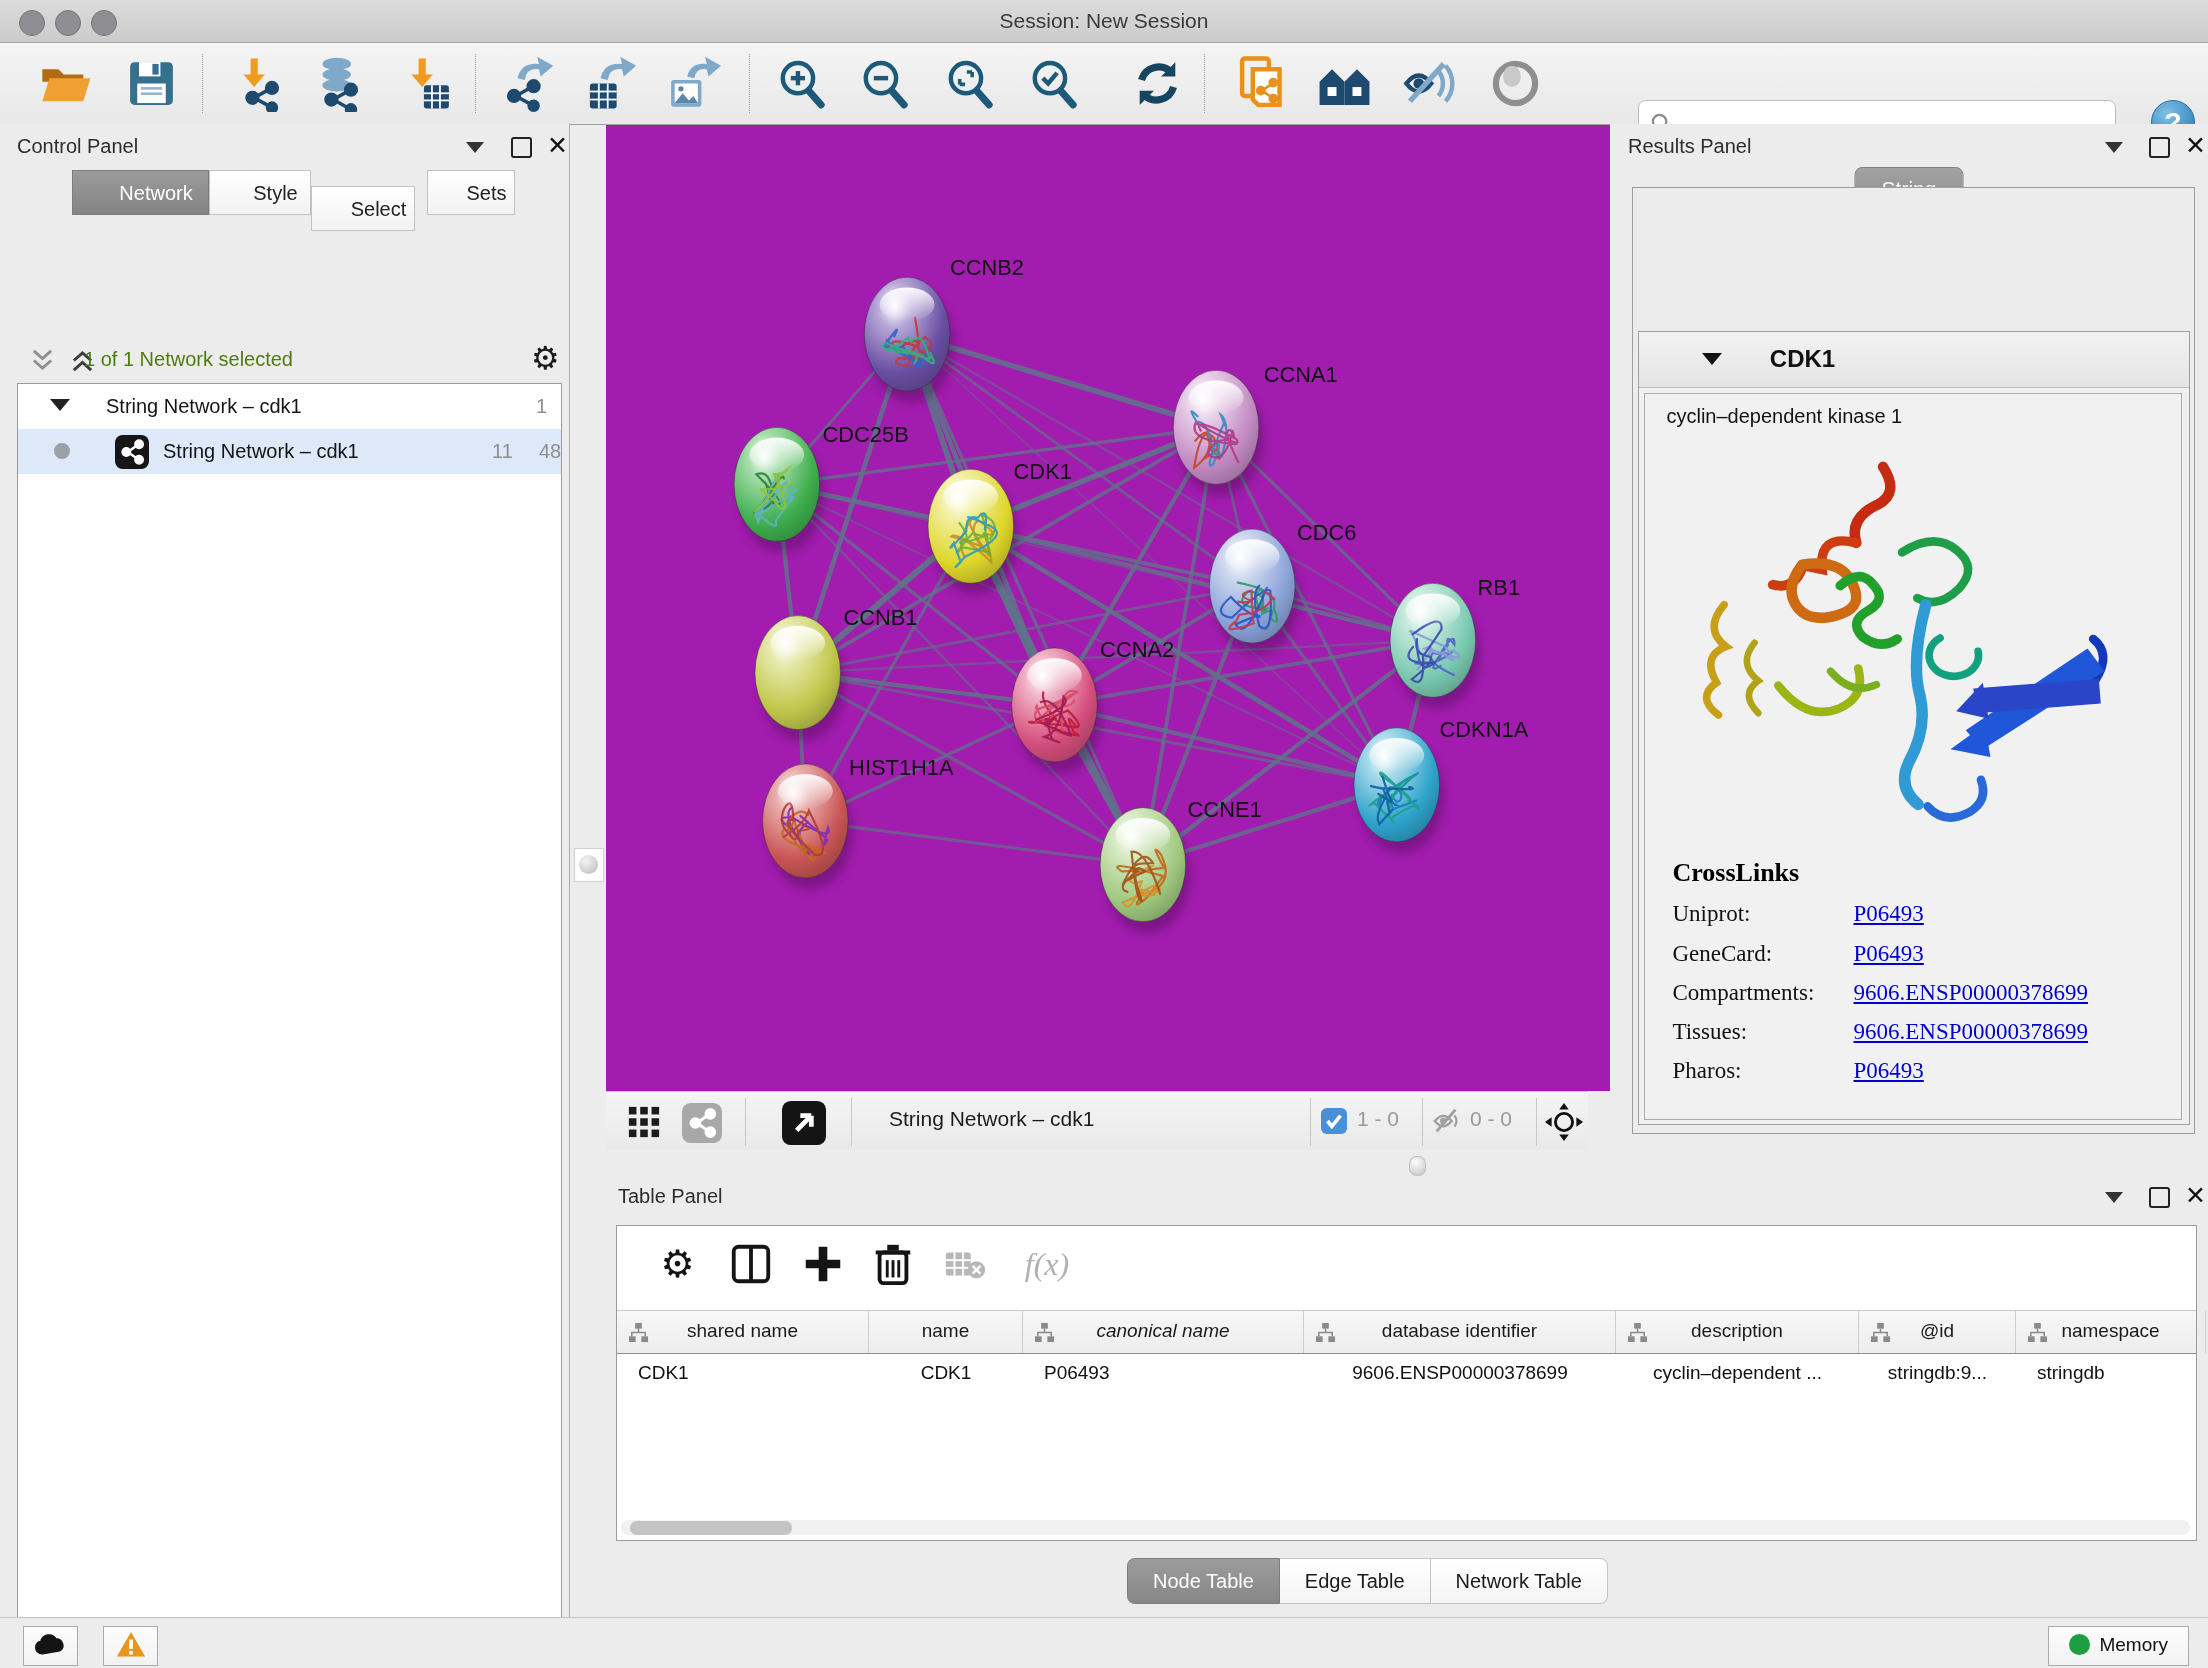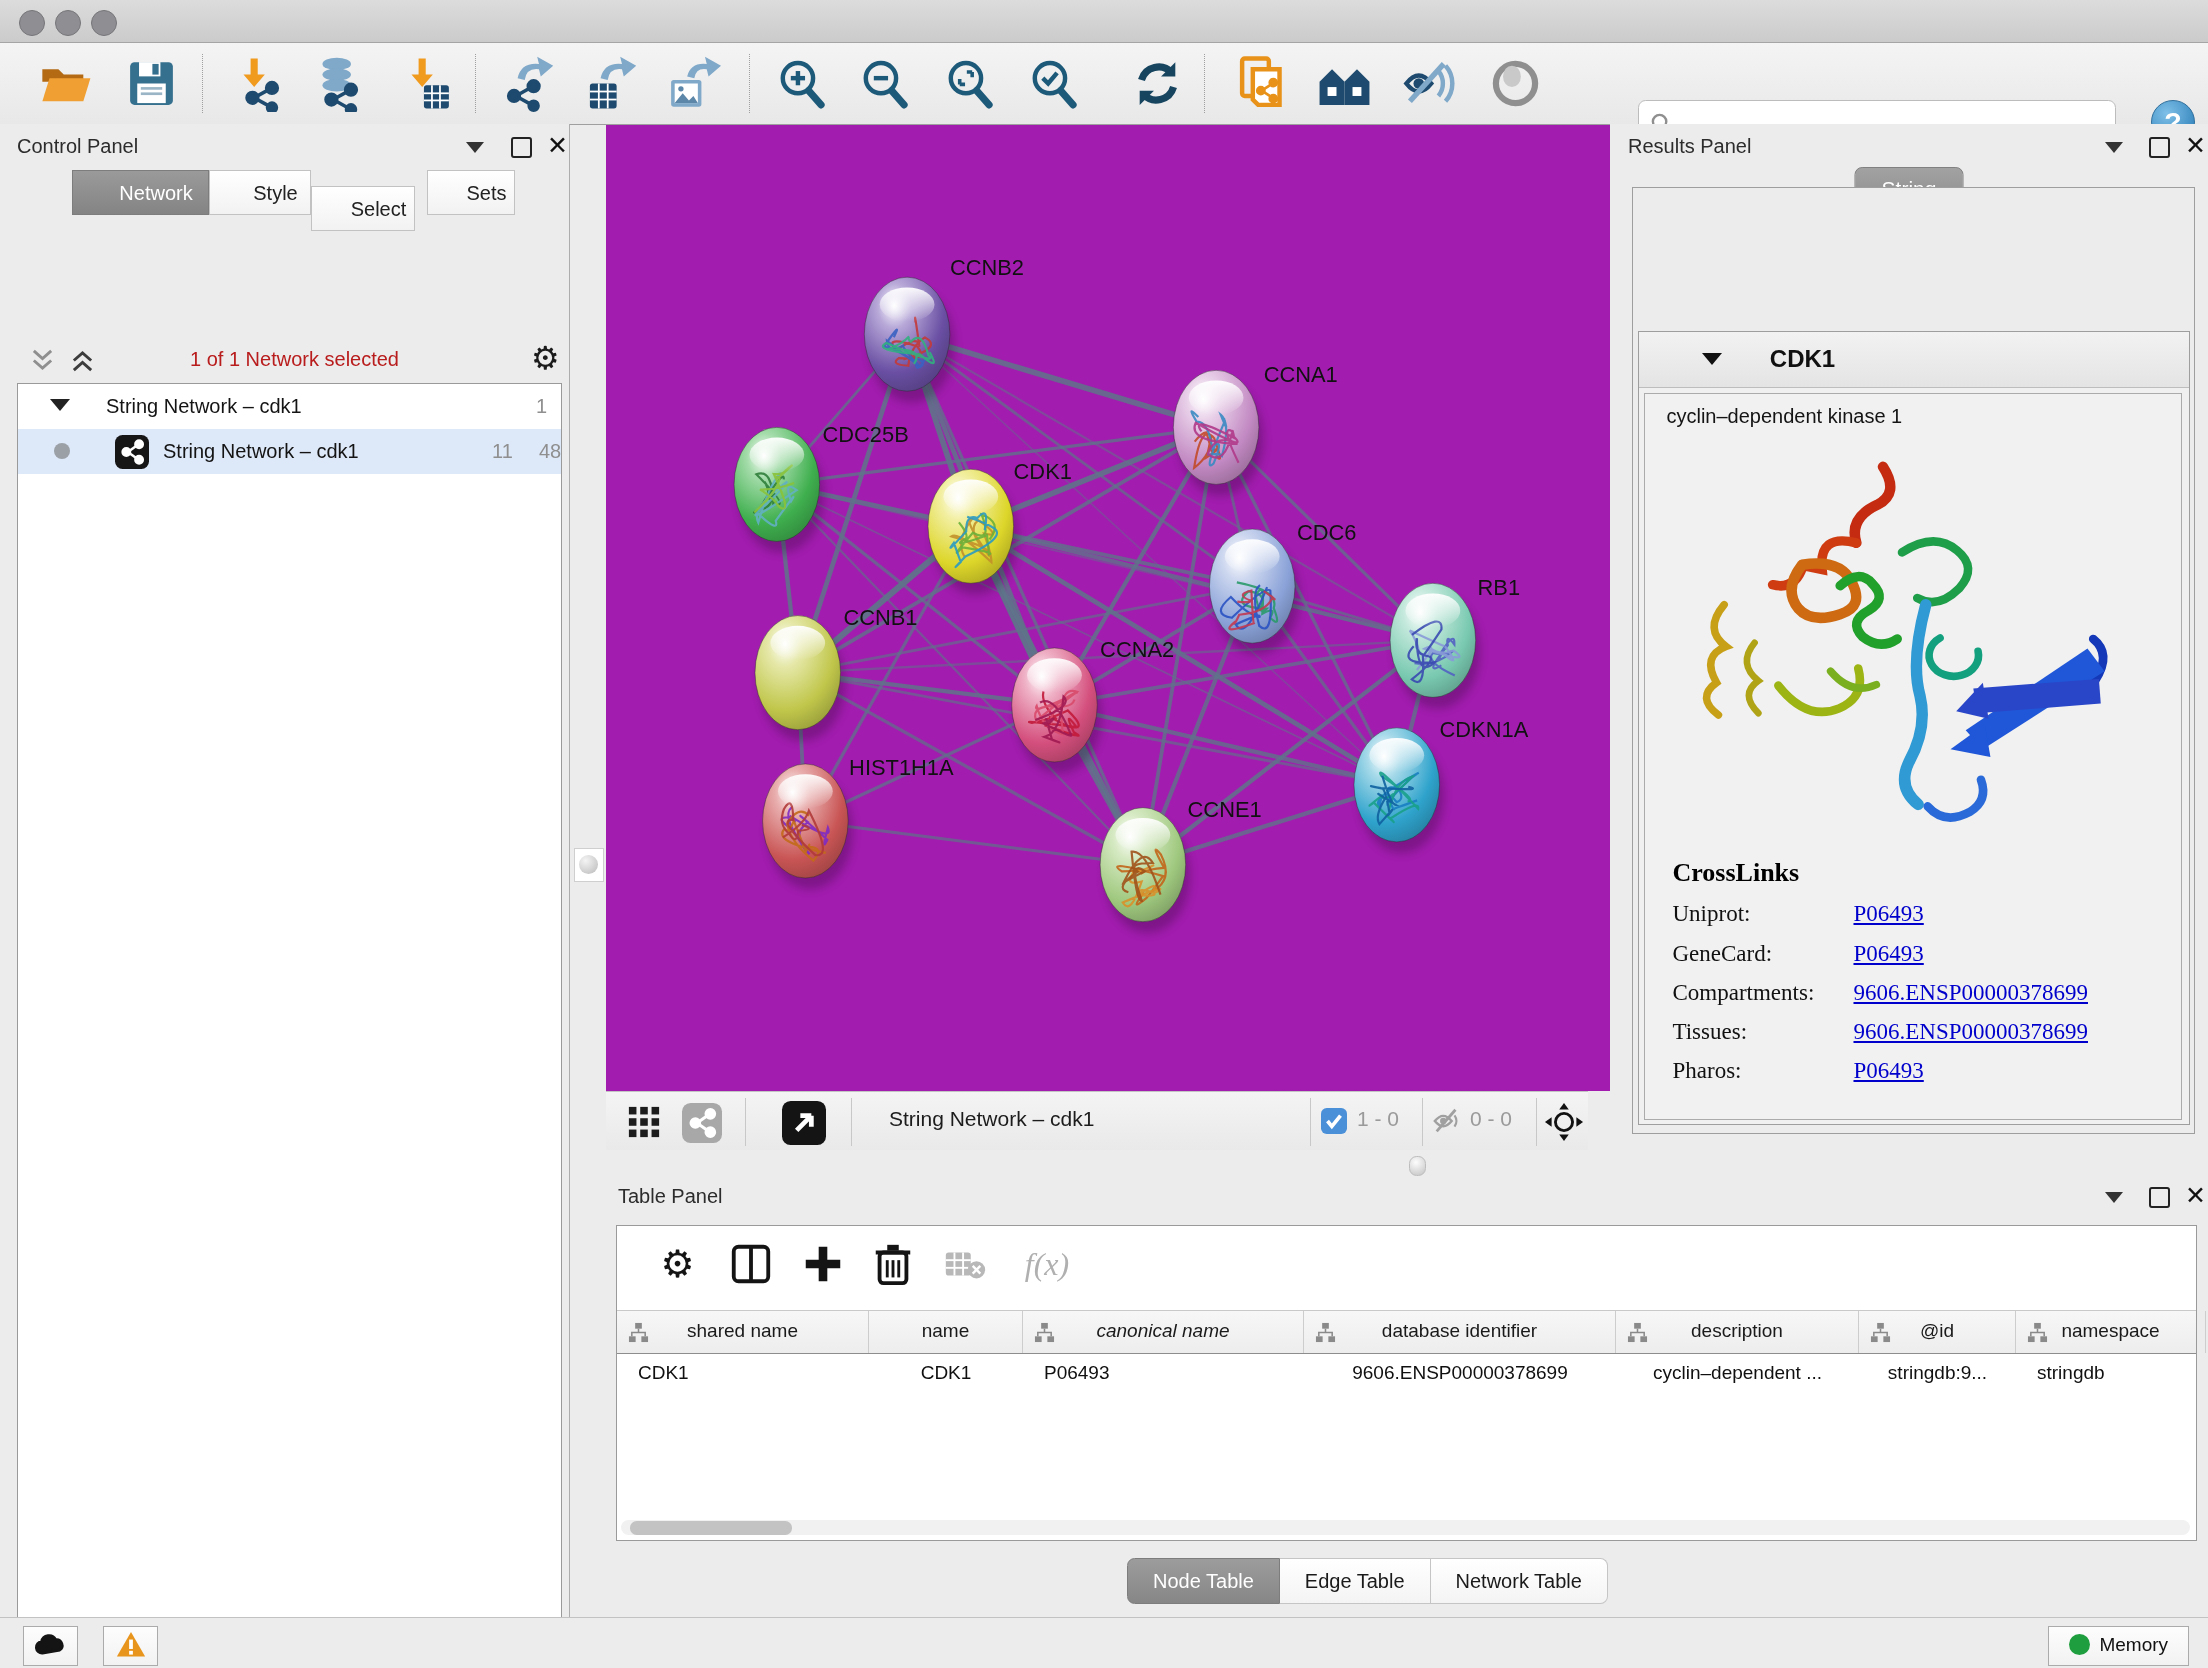--- a/index.html
+++ b/index.html
@@ -21,21 +21,21 @@
   
   #control-panel{position:absolute;left:0;top:124px;width:569px;height:1493px;background:#ececec;border-right:1px solid #adadad;}
   .panel-title{font-size:20px;color:#2c2c2c;}
   .pctl{position:absolute;top:0;height:28.5px;color:#222;}
   .menu-tri{width:0;height:0;border-left:9.5px solid transparent;border-right:9.5px solid transparent;border-top:11.4px solid #333;display:inline-block;}
   .float-sq{display:inline-block;width:17px;height:17px;border:2.9px solid #222;border-radius:2.9px;}
   .close-x{font-size:25px;font-weight:bold;color:#111;line-height:21px;}
   .tabrow .tab{position:absolute;top:0;height:45px;line-height:45px;text-align:center;font-size:20px;color:#222;background:linear-gradient(#ffffff,#f2f2f2);border:1px solid #c2c2c2;box-sizing:border-box;cursor:pointer;padding-left:31px;}
   .tabrow .tab.active{background:linear-gradient(#9a9a9a,#848484);color:#fff;border-color:#7d7d7d;}
   #cp-gear-row{position:absolute;left:17px;top:214px;width:545px;height:44px;}
-  #cp-status{position:absolute;left:67px;right:57px;top:9.5px;text-align:center;font-size:20px;color:#b91c1c;}
+  #cp-status{position:absolute;left:67px;right:57px;top:9.5px;font-size:20px;color:#4d7c0f;}
   .gear-glyph{font-size:32px;color:#1c1c1c;line-height:36px;}
   #cp-listbox{position:absolute;left:17px;top:259px;width:545px;height:1322px;background:#fff;border:1px solid #9a9a9a;box-sizing:border-box;}
   .net-row{position:absolute;left:0;width:543px;height:45px;}
   .net-row .rowlabel{font-size:20px;color:#141414;}
   .count-txt{font-size:20px;color:#8f8f8f;}
   .share-badge{display:inline-block;width:34px;height:34px;background:#161616;border-radius:7.6px;position:relative;}
   
   #canvas-wrap{position:absolute;left:606px;top:125px;width:982px;height:966px;background:#a21caf;overflow:hidden;padding-left:44px;}
   #left-divider{position:absolute;left:570px;top:125px;width:36px;height:966px;background:#ececec;}
   #right-divider{position:absolute;left:1587px;top:125px;width:23px;height:1056px;background:#ececec;border-left:1px solid #c9c9c9;}
@@ -91,20 +91,21 @@
 </style>
 </head>
 <body>
 
 <div id="app">
 
   <div id="titlebar">
     <div class="tl" style="left:19px"></div>
     <div class="tl" style="left:55px"></div>
     <div class="tl" style="left:91px"></div>
+    <div id="win-title">Session: New Session</div>
   </div>
 
   <div id="toolbar">
     <button class="tbtn" style="left:36px">
       <svg viewBox="0 0 64 64">
           <path d="M6,16 h18 l6,6 h22 v8 H6z" fill="#b36a12"></path>
           <path d="M6,52 L14,26 h46 L52,52z" fill="#f0a033"></path>
         </svg>
     </button>
     <button class="tbtn" style="left:122px">

